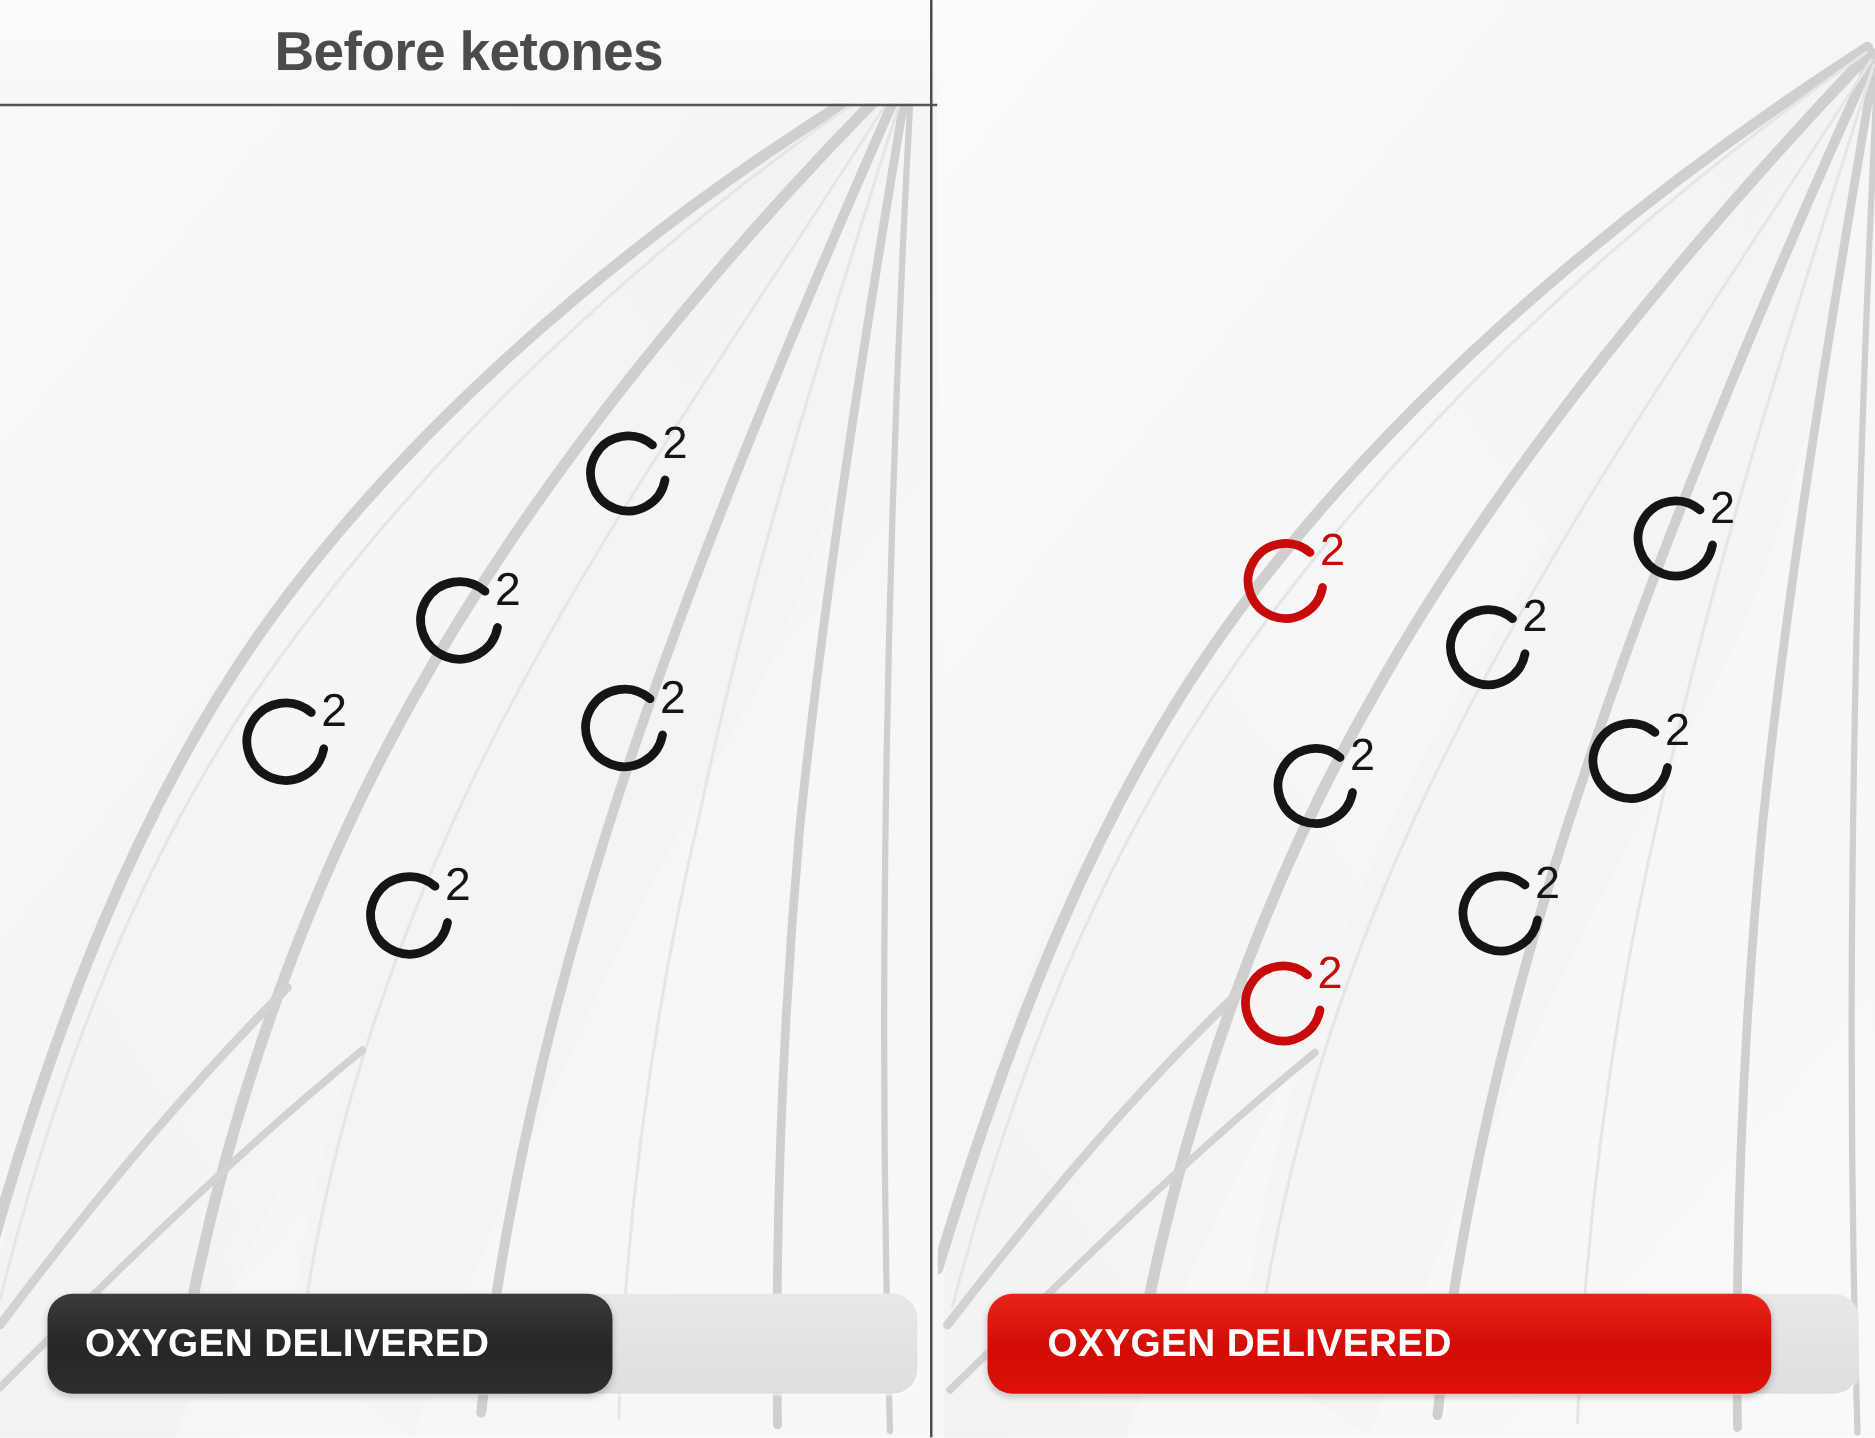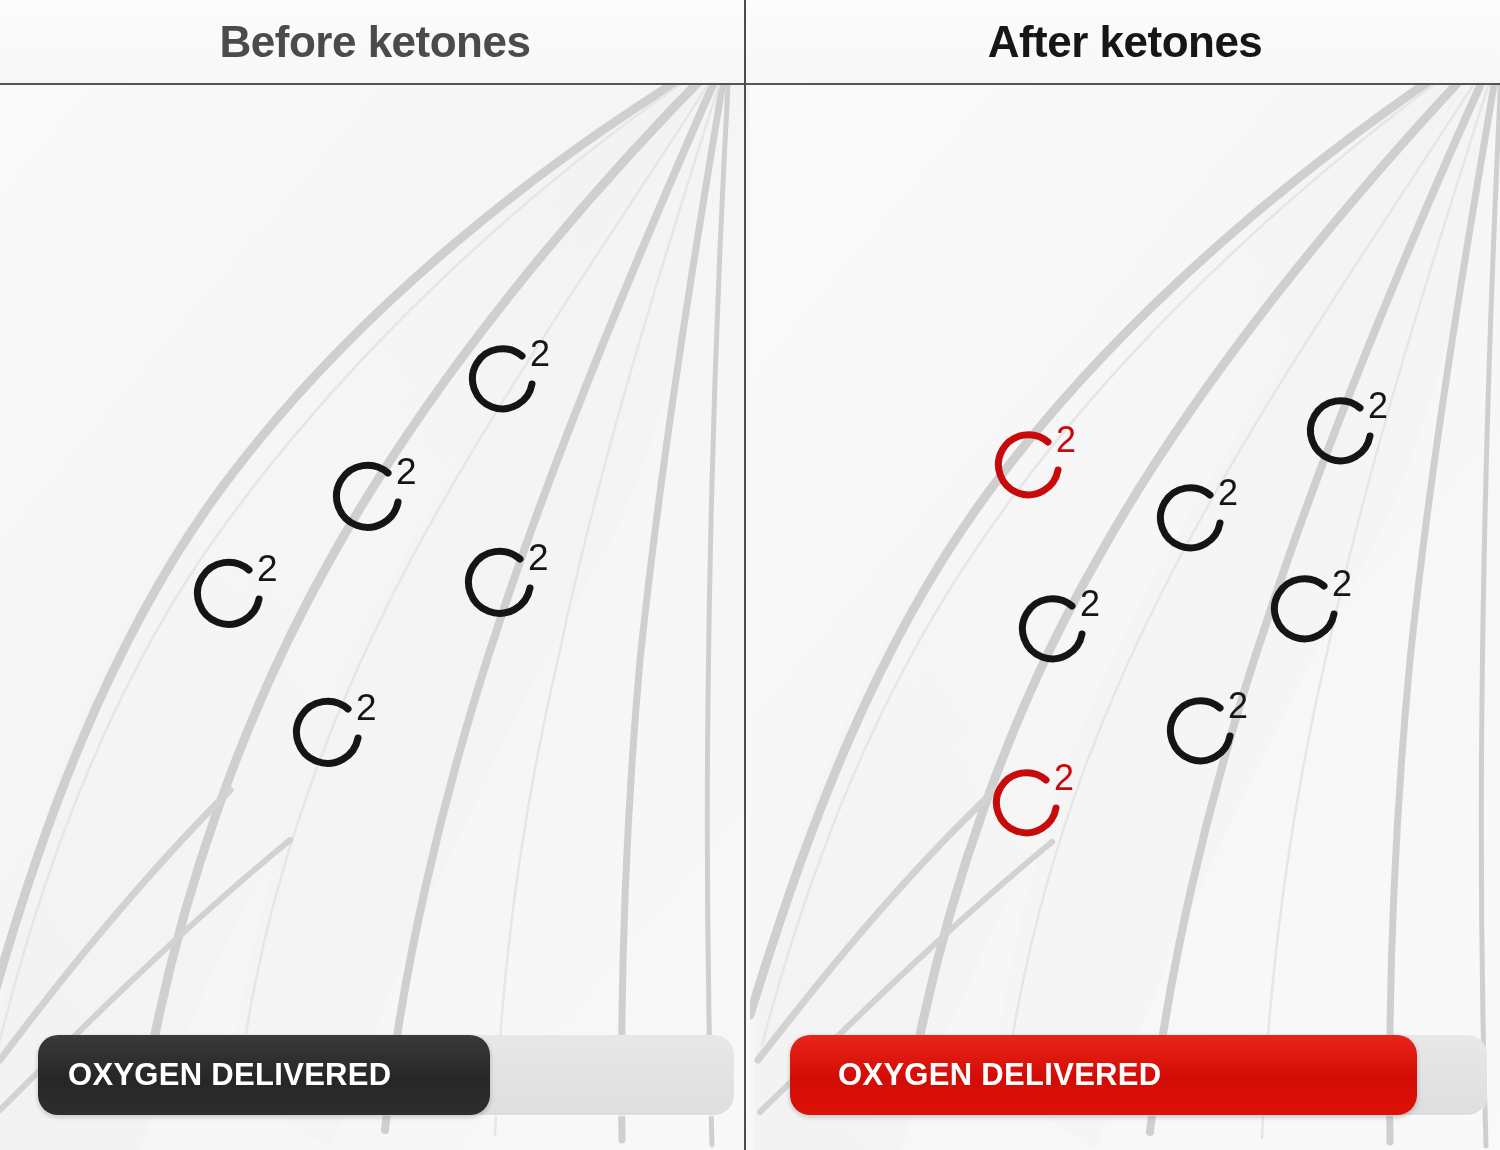--- a/index.html
+++ b/index.html
@@ -236,23 +236,20 @@
         <path d="M 747,48 C 632,228 502,412 410,596 C 328,758 278,922 256,1078" stroke-width="2.5" stroke="#e6e6e6"></path>
         <path d="M 749,52 C 682,262 620,455 578,648 C 538,820 518,982 512,1138" stroke-width="2.5" stroke="#e6e6e6"></path>
       </g>
 
       <g fill="none" stroke="#d2d2d2" stroke-linecap="round">
         <path d="M 8,1060 C 70,980 150,880 245,790" stroke-width="7"></path>
         <path d="M 10,1112 C 92,1032 192,932 302,842" stroke-width="6"></path>
       </g>
     </svg>
 
-    <div class="panel-header">
-      <div class="panel-title title-after">After ketones</div>
-    </div>
 
     <div class="mol" style="left:236px; top:424px;">
       <svg width="92" height="92" viewBox="0 0 92 92">
         <path d="M 62 18 A 30 30 0 1 0 72 46" fill="none" stroke="#c70a0a" stroke-width="7" stroke-linecap="round"></path>
         <text x="70" y="28" font-family="Liberation Sans, sans-serif" font-size="36" fill="#c70a0a">2</text>
       </svg>
     </div>
     <div class="mol" style="left:548px; top:390px;">
       <svg width="92" height="92" viewBox="0 0 92 92">
         <path d="M 62 18 A 30 30 0 1 0 72 46" fill="none" stroke="#151515" stroke-width="7" stroke-linecap="round"></path>

